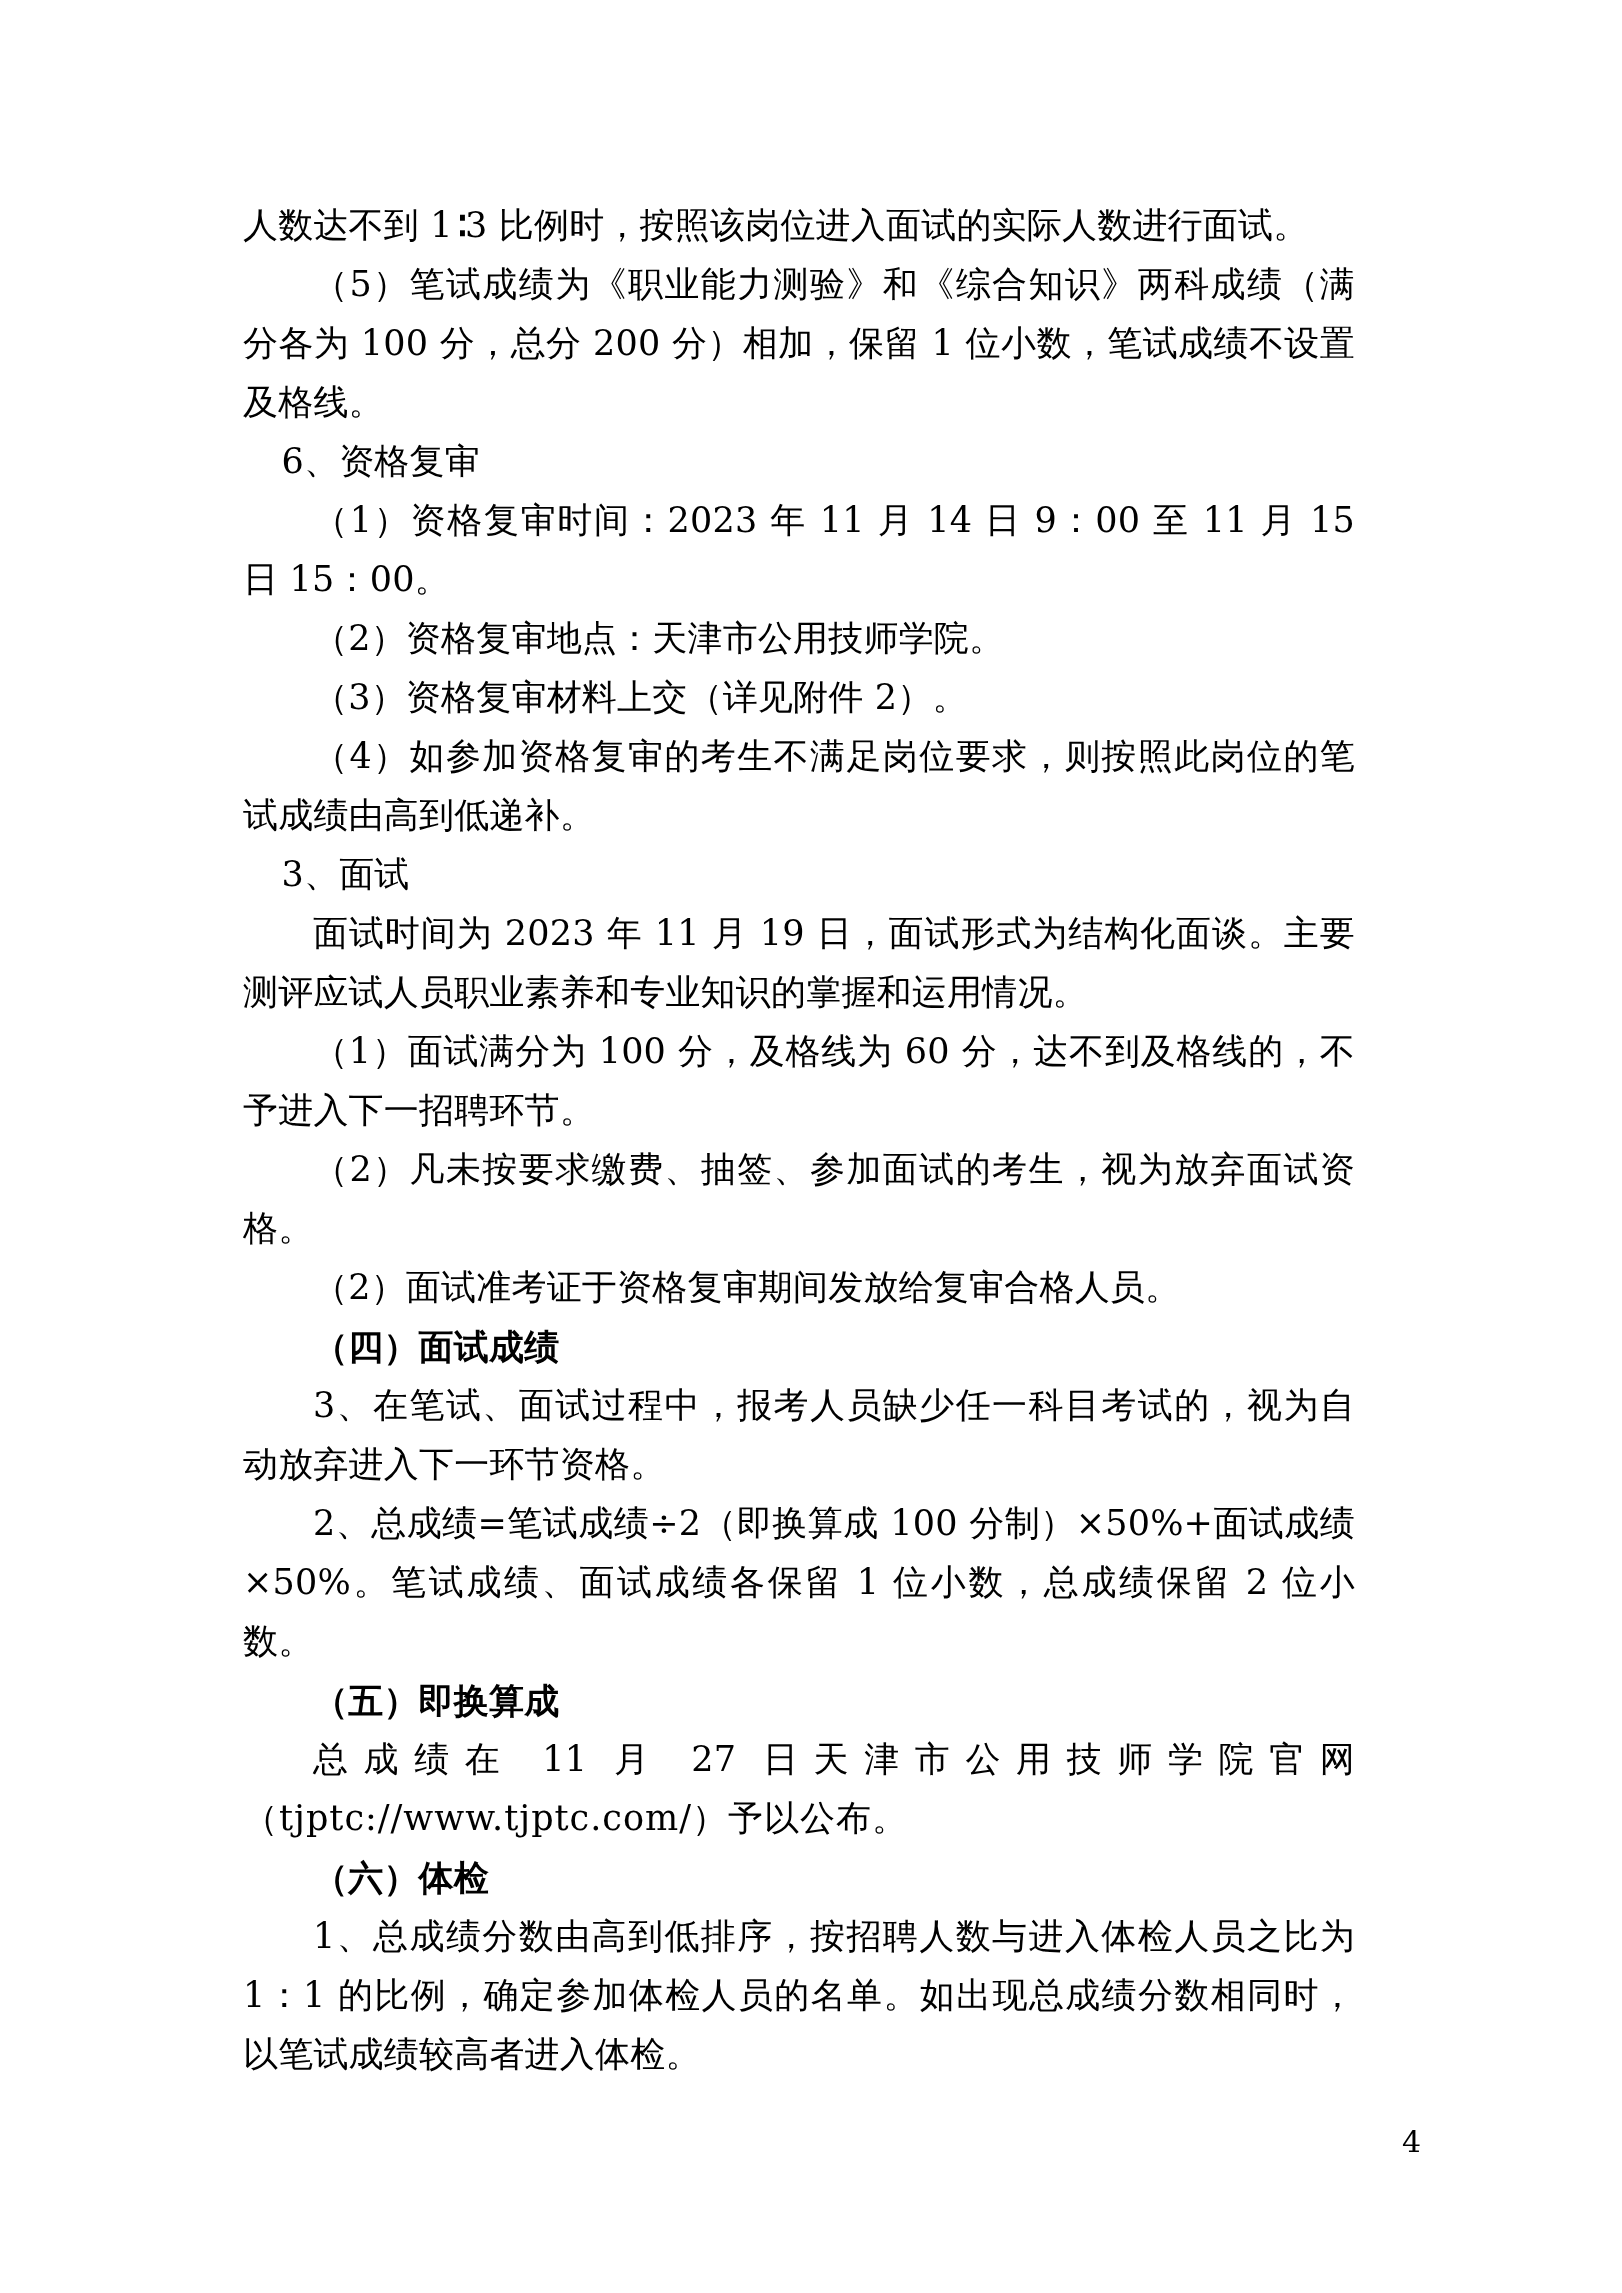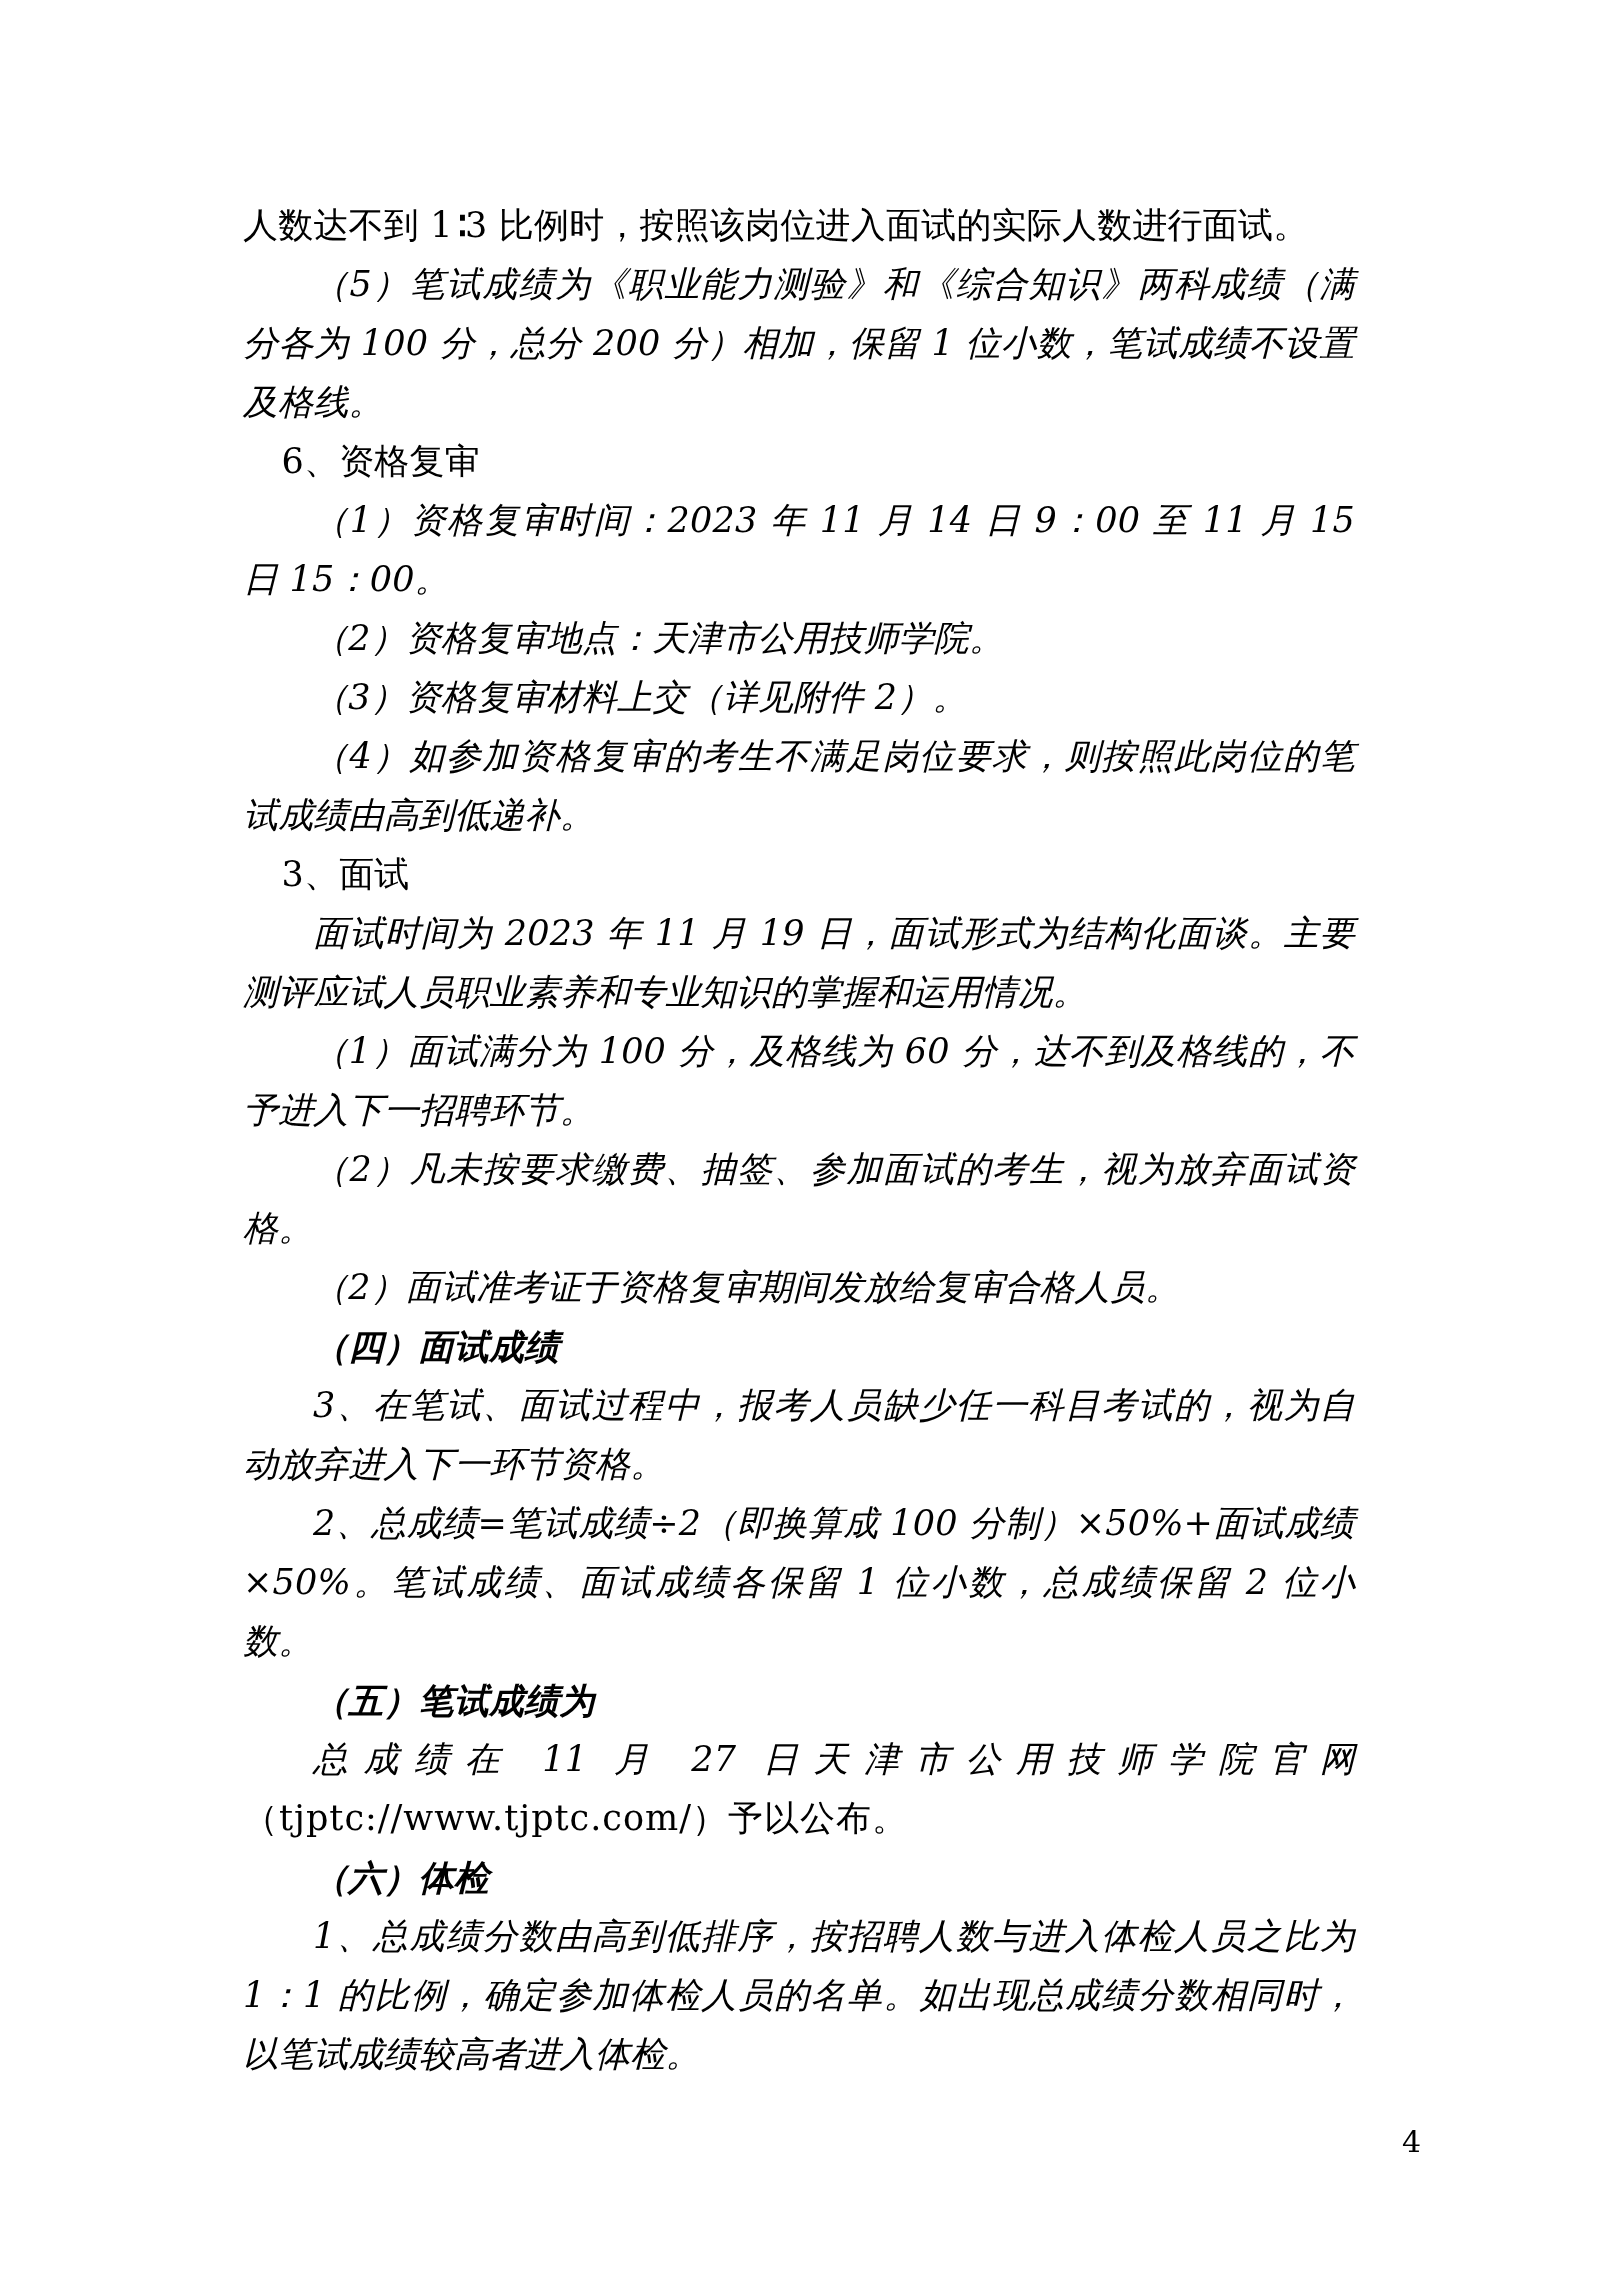--- a/index.html
+++ b/index.html
@@ -31,21 +31,20 @@
     text-align: justify;
     text-justify: inter-ideograph;
     letter-spacing: 0.2px;
   }
   p {
     margin: 0;
     padding: 0;
   }
   .indent2 {
     text-indent: 2em;
-    font-style: italic;
   }
   .indent1 {
     text-indent: 1.1em;
   }
   .noindent {
     text-indent: 0;
   }
   .bold {
     font-weight: bold;
   }
@@ -94,21 +93,21 @@
     <p class="indent2">（2）凡未按要求缴费、抽签、参加面试的考生，视为放弃面试资格。</p>
 
     <p class="indent2">（2）面试准考证于资格复审期间发放给复审合格人员。</p>
 
     <p class="indent2 bold">（四）面试成绩</p>
 
     <p class="indent2">3、在笔试、面试过程中，报考人员缺少任一科目考试的，视为自动放弃进入下一环节资格。</p>
 
     <p class="indent2">2、总成绩=笔试成绩÷2（即换算成 100 分制）×50%+面试成绩×50%。笔试成绩、面试成绩各保留 1 位小数，总成绩保留 2 位小数。</p>
 
-    <p class="indent2 bold">（五）笔试成绩为</p>
+    <p class="indent2 bold">（五）即换算成</p>
 
     <p class="indent2 spread">总成绩在 11 月 27 日天津市公用技师学院官网</p>
 
     <p class="noindent mono">（tjptc://www.tjptc.com/）予以公布。</p>
 
     <p class="indent2 bold">（六）体检</p>
 
     <p class="indent2">1、总成绩分数由高到低排序，按招聘人数与进入体检人员之比为 1：1 的比例，确定参加体检人员的名单。如出现总成绩分数相同时，以笔试成绩较高者进入体检。</p>
 
   </div>

